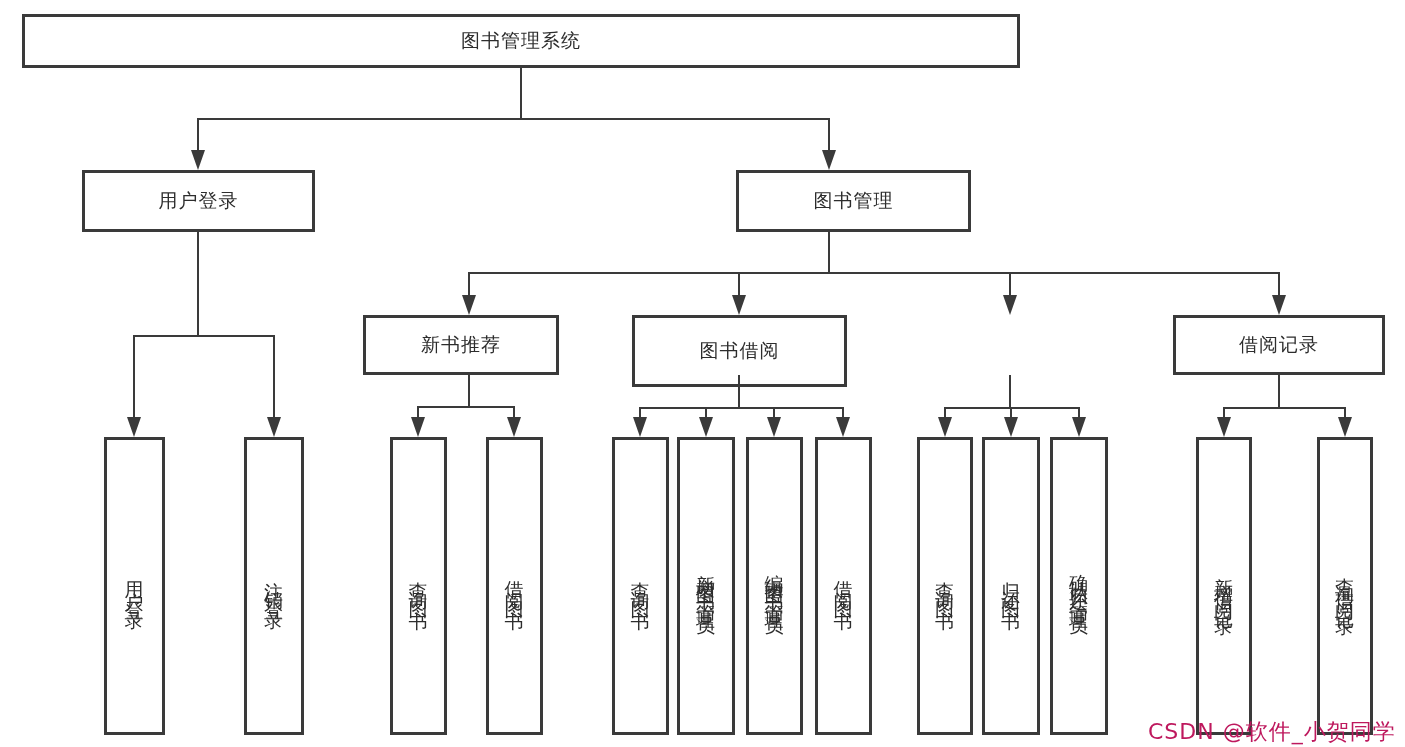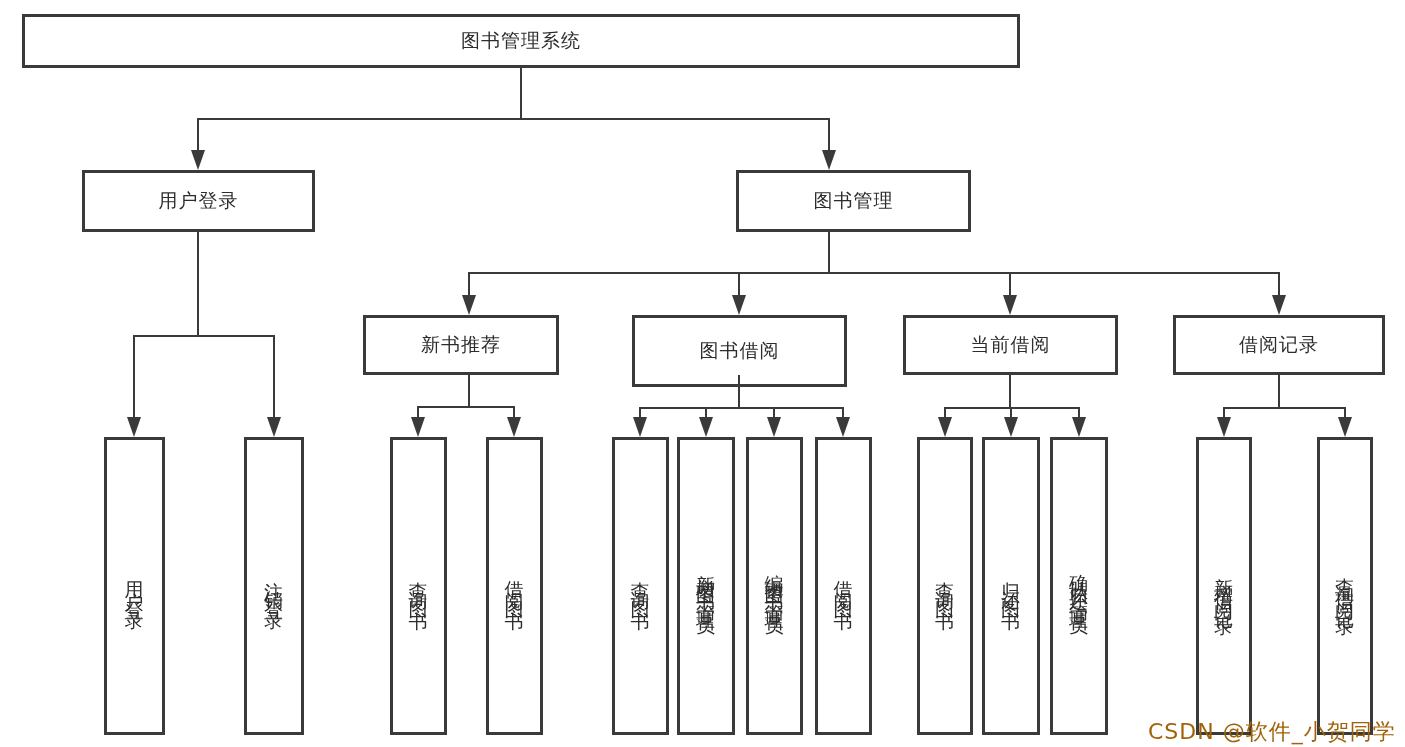--- a/index.html
+++ b/index.html
@@ -19,21 +19,21 @@
   .hline,.vline{position:absolute;background:#3a3a3a;}
   .hline{height:2px;}
   .vline{width:2px;}
   .arrow{
     position:absolute;width:0;height:0;
     border-left:7px solid transparent;border-right:7px solid transparent;
     border-top:20px solid #3a3a3a;
   }
   #watermark{
     position:absolute;left:1148px;top:717px;z-index:10;
-    font-size:22px;color:#a16207;white-space:nowrap;letter-spacing:1px;
+    font-size:22px;color:#be185d;white-space:nowrap;letter-spacing:1px;
   }
 </style>
 </head>
 <body>
 
 <div id="stage">
 
   <div class="box" style="left:22px;top:14px;width:998px;height:54px;">
     <span class="hlabel">图书管理系统</span>
   </div>
@@ -68,23 +68,20 @@
   <div class="vline" style="left:1009px;top:272px;height:27px;"></div>
   <div class="arrow" style="left:1003px;top:295px;"></div>
   <div class="vline" style="left:1278px;top:272px;height:27px;"></div>
   <div class="arrow" style="left:1272px;top:295px;"></div>
 
   <div class="box" style="left:363px;top:315px;width:196px;height:60px;">
     <span class="hlabel">新书推荐</span>
   </div>
   <div class="box" style="left:632px;top:315px;width:215px;height:72px;">
     <span class="hlabel">图书借阅</span>
-  </div>
-  <div class="box" style="left:903px;top:315px;width:215px;height:60px;">
-    <span class="hlabel">当前借阅</span>
   </div>
   <div class="box" style="left:1173px;top:315px;width:212px;height:60px;">
     <span class="hlabel">借阅记录</span>
   </div>
 
   <div class="vline" style="left:468px;top:375px;height:33px;"></div>
   <div class="hline" style="left:417px;top:406px;width:97px;"></div>
   <div class="vline" style="left:417px;top:406px;height:15px;"></div>
   <div class="arrow" style="left:411px;top:417px;"></div>
   <div class="vline" style="left:513px;top:406px;height:15px;"></div>

